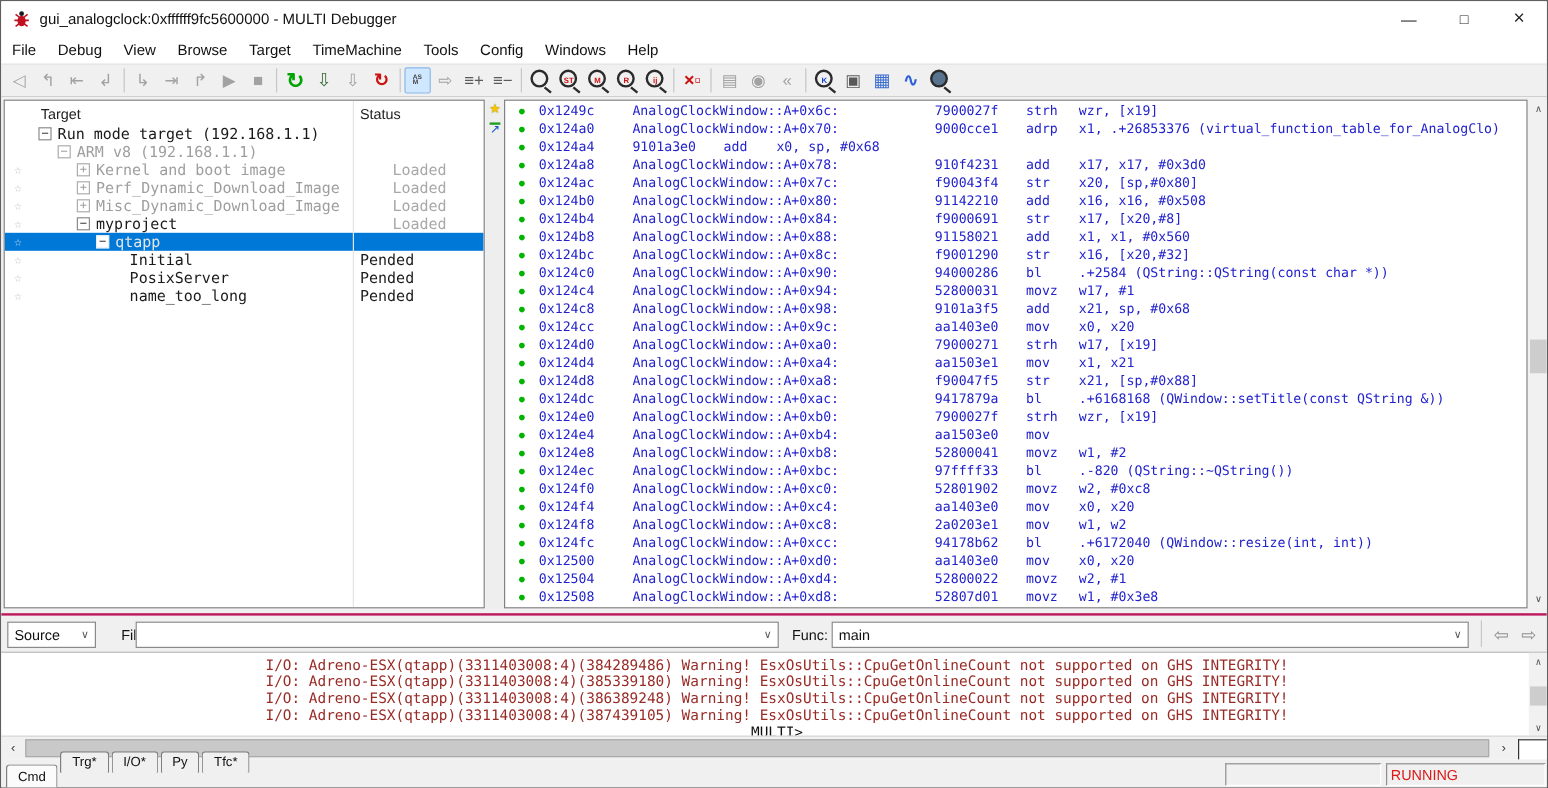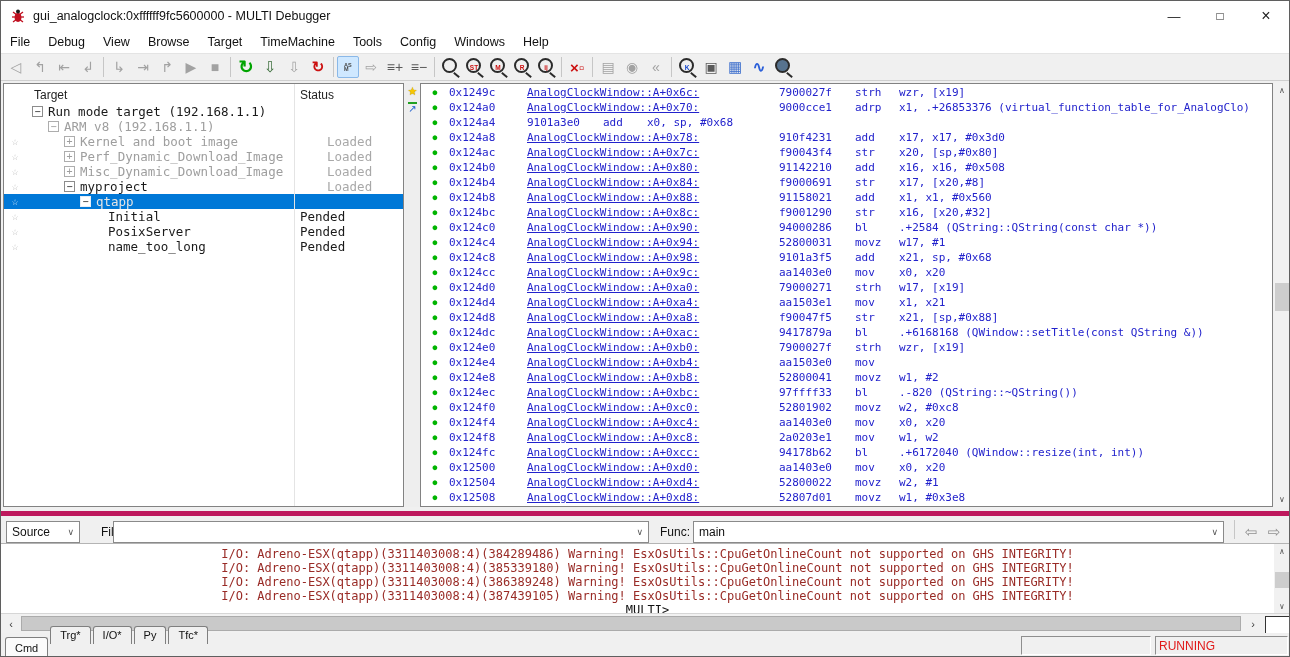--- a/index.html
+++ b/index.html
@@ -57,34 +57,34 @@
 
   .treetools { position:absolute; left:404px; top:2px; width:15px; height:424px; background:#eeeeee; display:flex; flex-direction:column; align-items:center; padding-top:3px; gap:5px; }
   .tt-star { color:#f7c600; font-size:11px; line-height:11px; text-shadow:0 0 1px #8a7000; }
   .tt-goto { color:#1155cc; font-size:10px; line-height:10px; border-top:2px solid #22a022; }
 
   .disasm { position:absolute; left:419px; top:2px; width:853px; height:424px; background:#fff; border:1px solid #828282; overflow:hidden;
             font-family:"DejaVu Sans Mono", monospace; font-size:11px; color:#2222cc; padding-top:1px; }
   .drow { height:15px; line-height:15px; display:flex; white-space:pre; }
   .dot   { width:28px; text-align:center; color:#00b400; font-size:8px; flex:none; }
   .daddr { width:78px; flex:none; }
-  .dlabel{ width:252px; flex:none;text-decoration:underline; }
+  .dlabel{ width:252px; flex:none; }
   .dop   { width:76px; flex:none; }
   .dmn   { width:44px; flex:none; }
   .dargs { flex:1; overflow:hidden; }
 
   
   .vscroll { position:absolute; width:16px; background:#f1f1f1; }
   .vs-main { left:1273px; top:2px; height:424px; }
   .sarrow { position:absolute; left:0; width:16px; height:15px; display:flex; align-items:center; justify-content:center; font-size:8px; color:#505050; }
   .sarrow.up { top:0; } .sarrow.dn { bottom:0; }
   .vthumb { position:absolute; left:1px; width:14px; background:#cdcdcd; }
 
   
-  .locator { height:32px; background:#f0f0f0; border-top:5px solid #be185d; position:relative; font-size:12px; color:#111; }
+  .locator { height:32px; background:#f0f0f0; border-top:2px solid #be185d; position:relative; font-size:12px; color:#111; }
   .combo { position:absolute; top:5px; height:22px; background:#fff; border:1px solid #8a8a8a; display:flex; align-items:center; padding:0 5px; }
   .combo .chev { margin-left:auto; color:#555; font-size:9px; }
   .c-source { left:5px;  width:74px; }
   .lab-file { position:absolute; left:100px; top:9px; }
   .c-file   { left:112px; width:536px; }
   .lab-func { position:absolute; left:659px; top:9px; }
   .c-func   { left:692px; width:531px; }
   .navbtn { position:absolute; top:6px; width:22px; height:20px; display:flex; align-items:center; justify-content:center; color:#8f8f8f; font-size:15px; }
   .nav-back { left:1239px; } .nav-fwd { left:1262px; }
   .navdiv { position:absolute; left:1233px; top:4px; bottom:4px; width:1px; background:#c6c6c6; }

